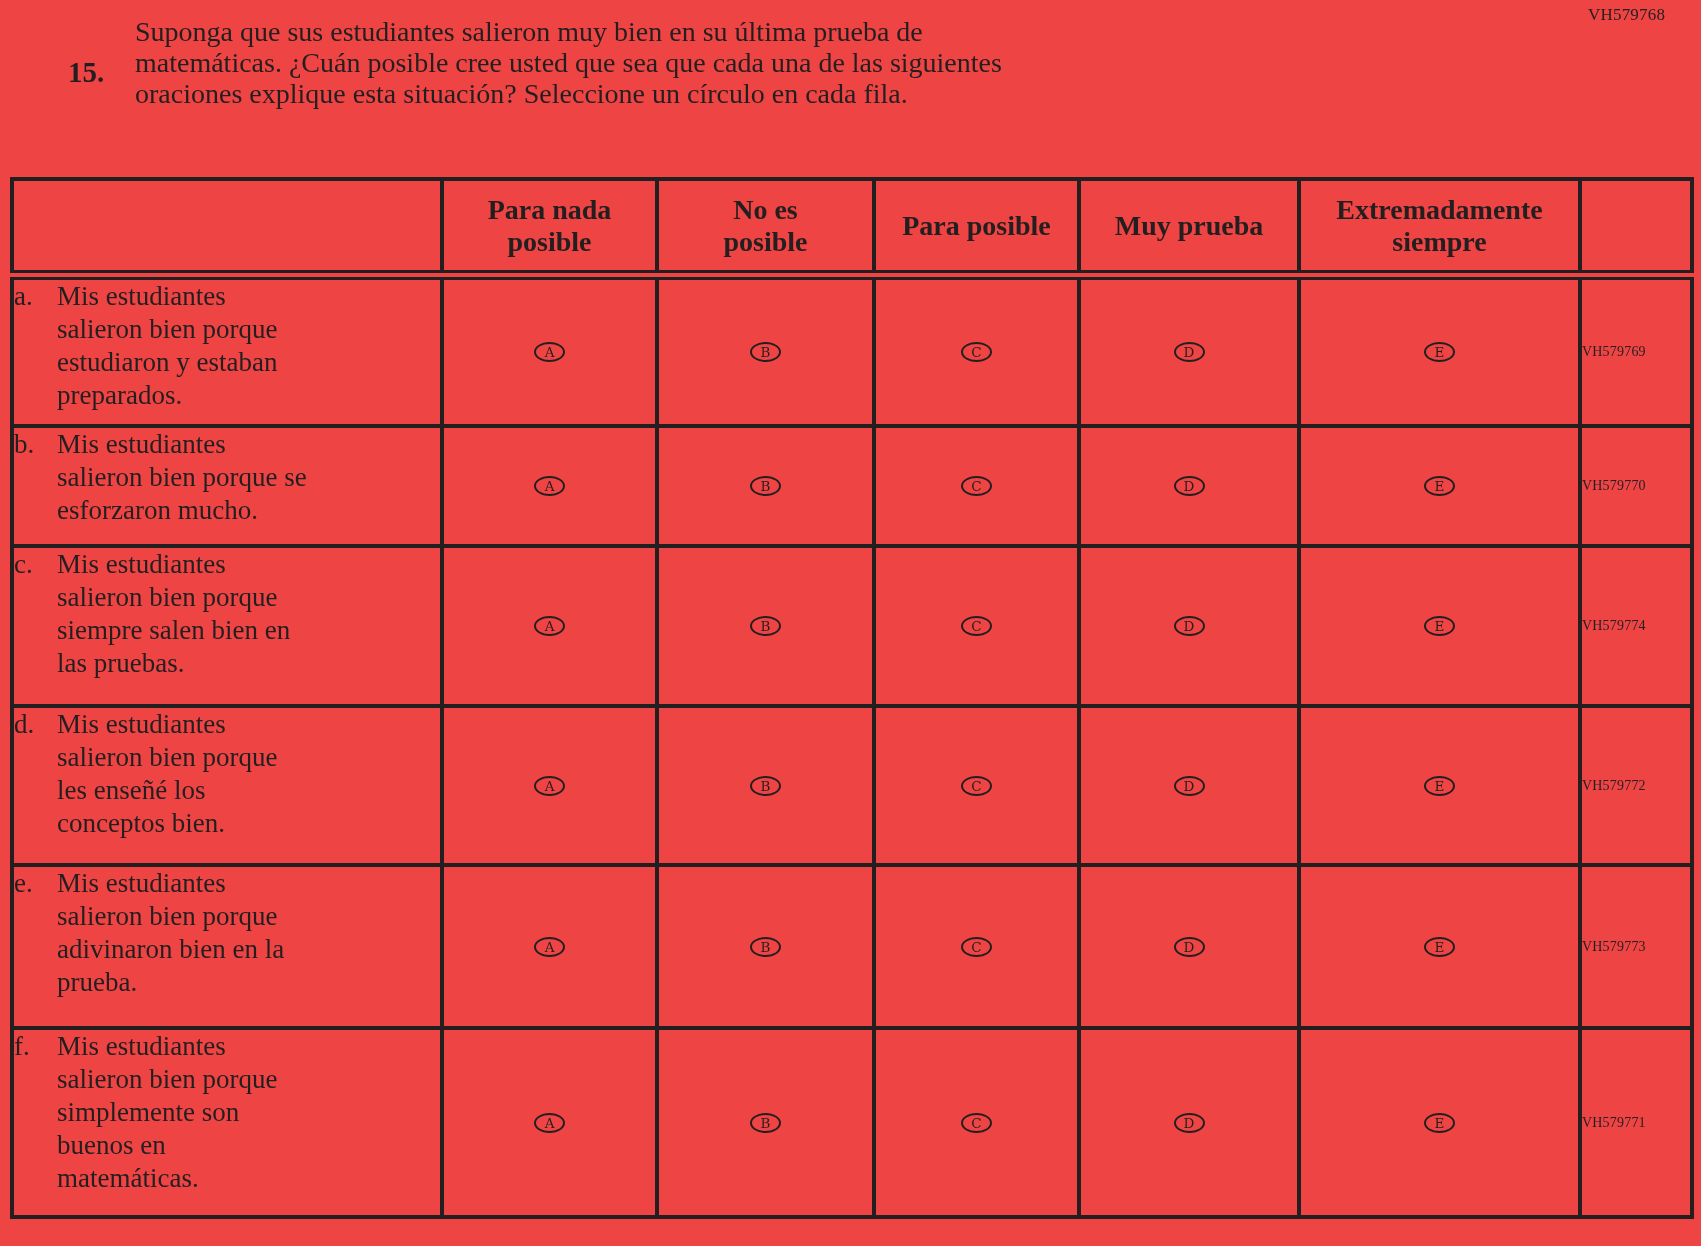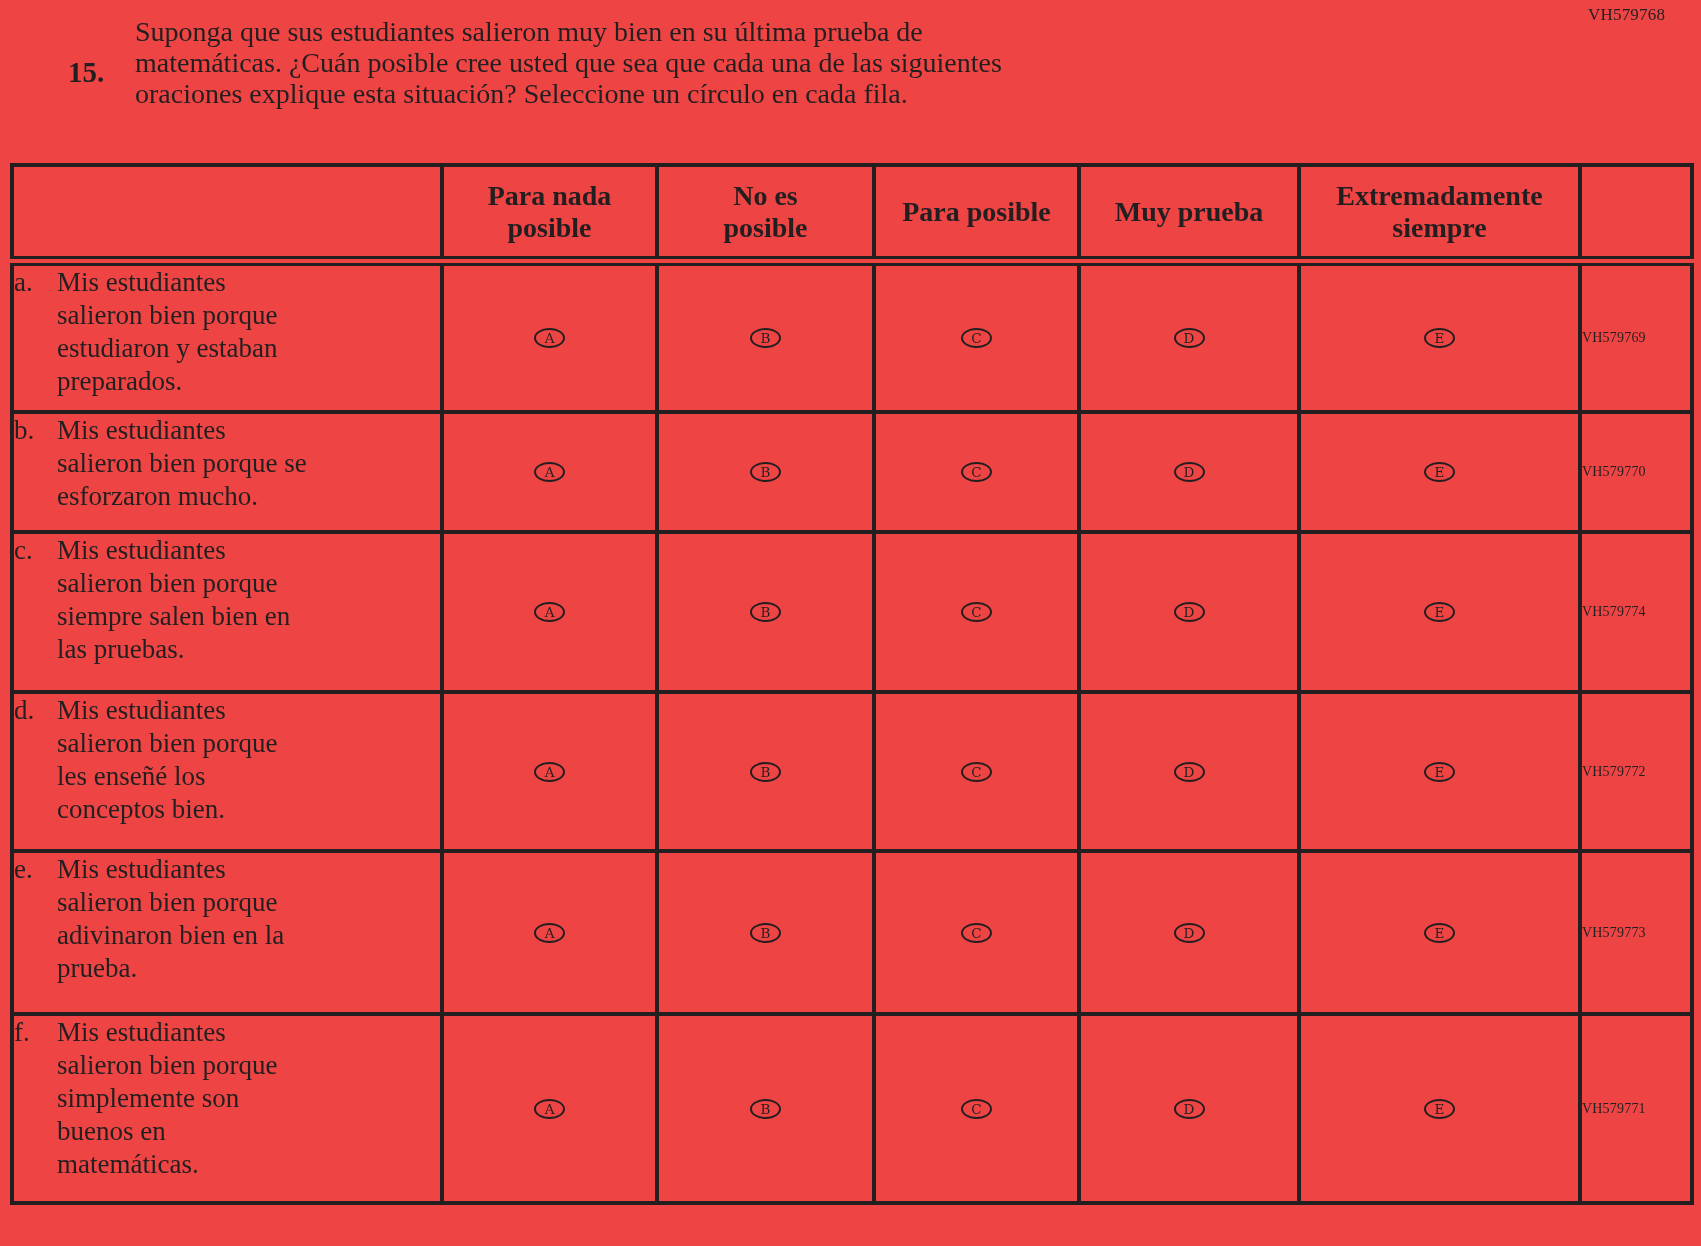--- a/index.html
+++ b/index.html
@@ -38,21 +38,21 @@
     width:1180px;
     font-size:28px;
     line-height:31px;
     white-space:pre-line;
   }
   .q-text b { font-weight:normal; }
 
   
   table.grid {
     position:absolute;
-    left:10px; top:163px;
+    left:10px; top:177px;
     width:1680px;
     border-collapse:collapse;
     table-layout:fixed;
     border:2px solid #a16207;
   }
   table.grid th, table.grid td {
     border:4px solid #231f20;
     padding:0;
   }
   table.grid thead th {

